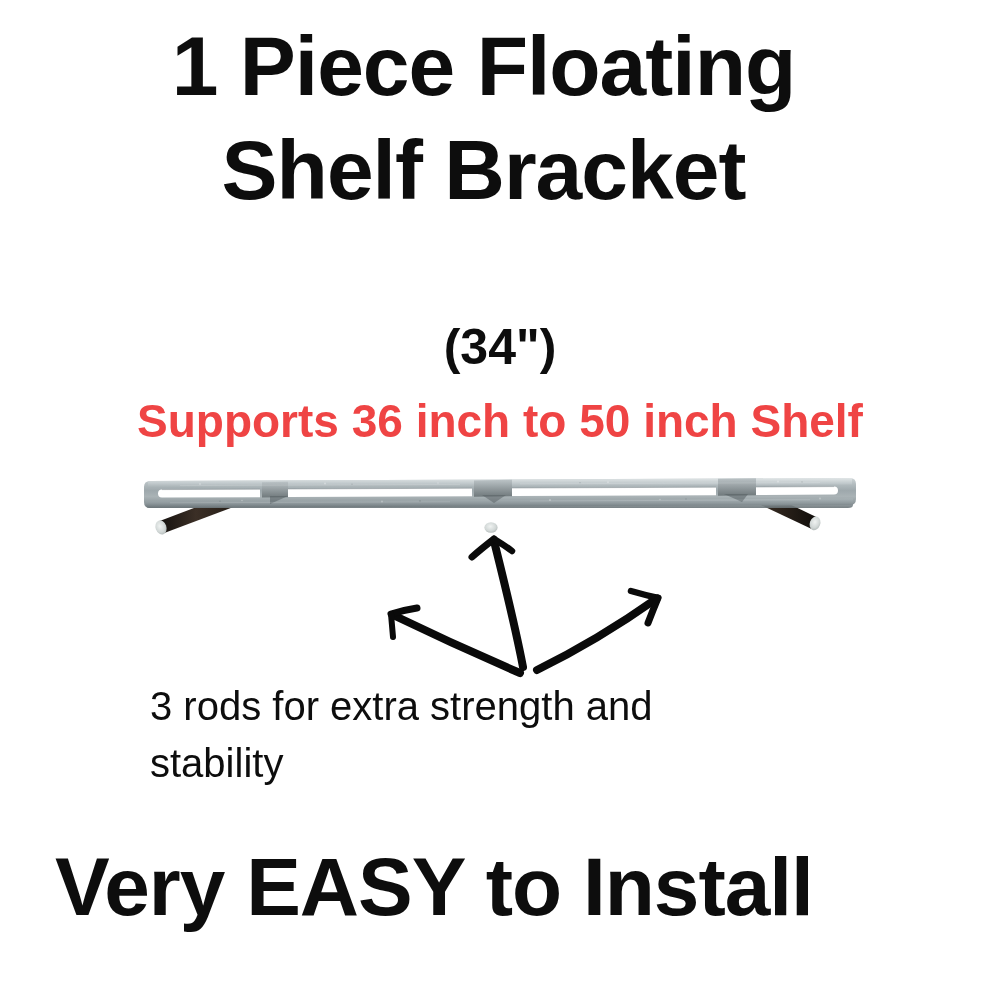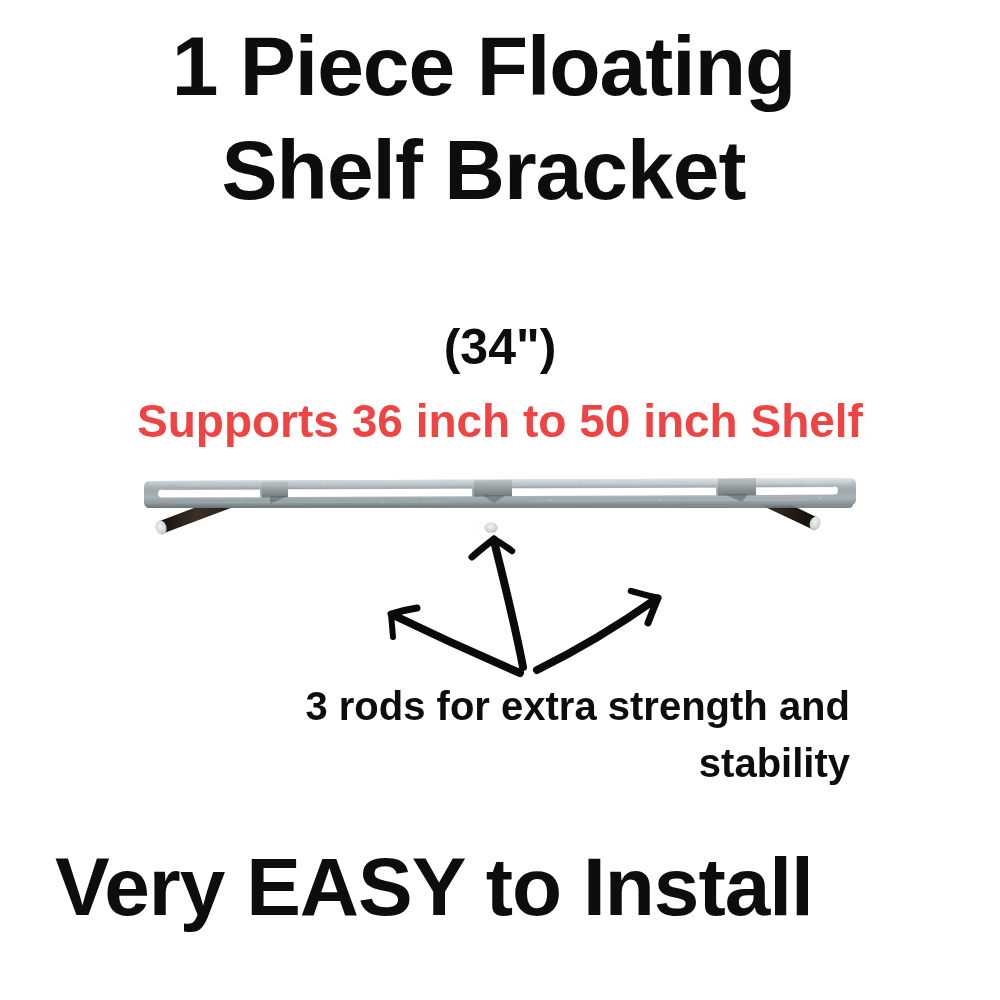--- a/index.html
+++ b/index.html
@@ -74,22 +74,22 @@
     width: 330px;
     height: 165px;
   }
 
   
   .rods-caption {
     position: absolute;
     left: 150px;
     top: 678px;
     width: 700px;
-    text-align: right;
-    font-weight: bold;
+    text-align: left;
+    font-weight: normal;
     font-size: 40px;
     line-height: 1.42;
     color: #0d0d0d;
     white-space: pre-line;
   }
 
   
   .bottom-banner {
     position: absolute;
     left: 0;

